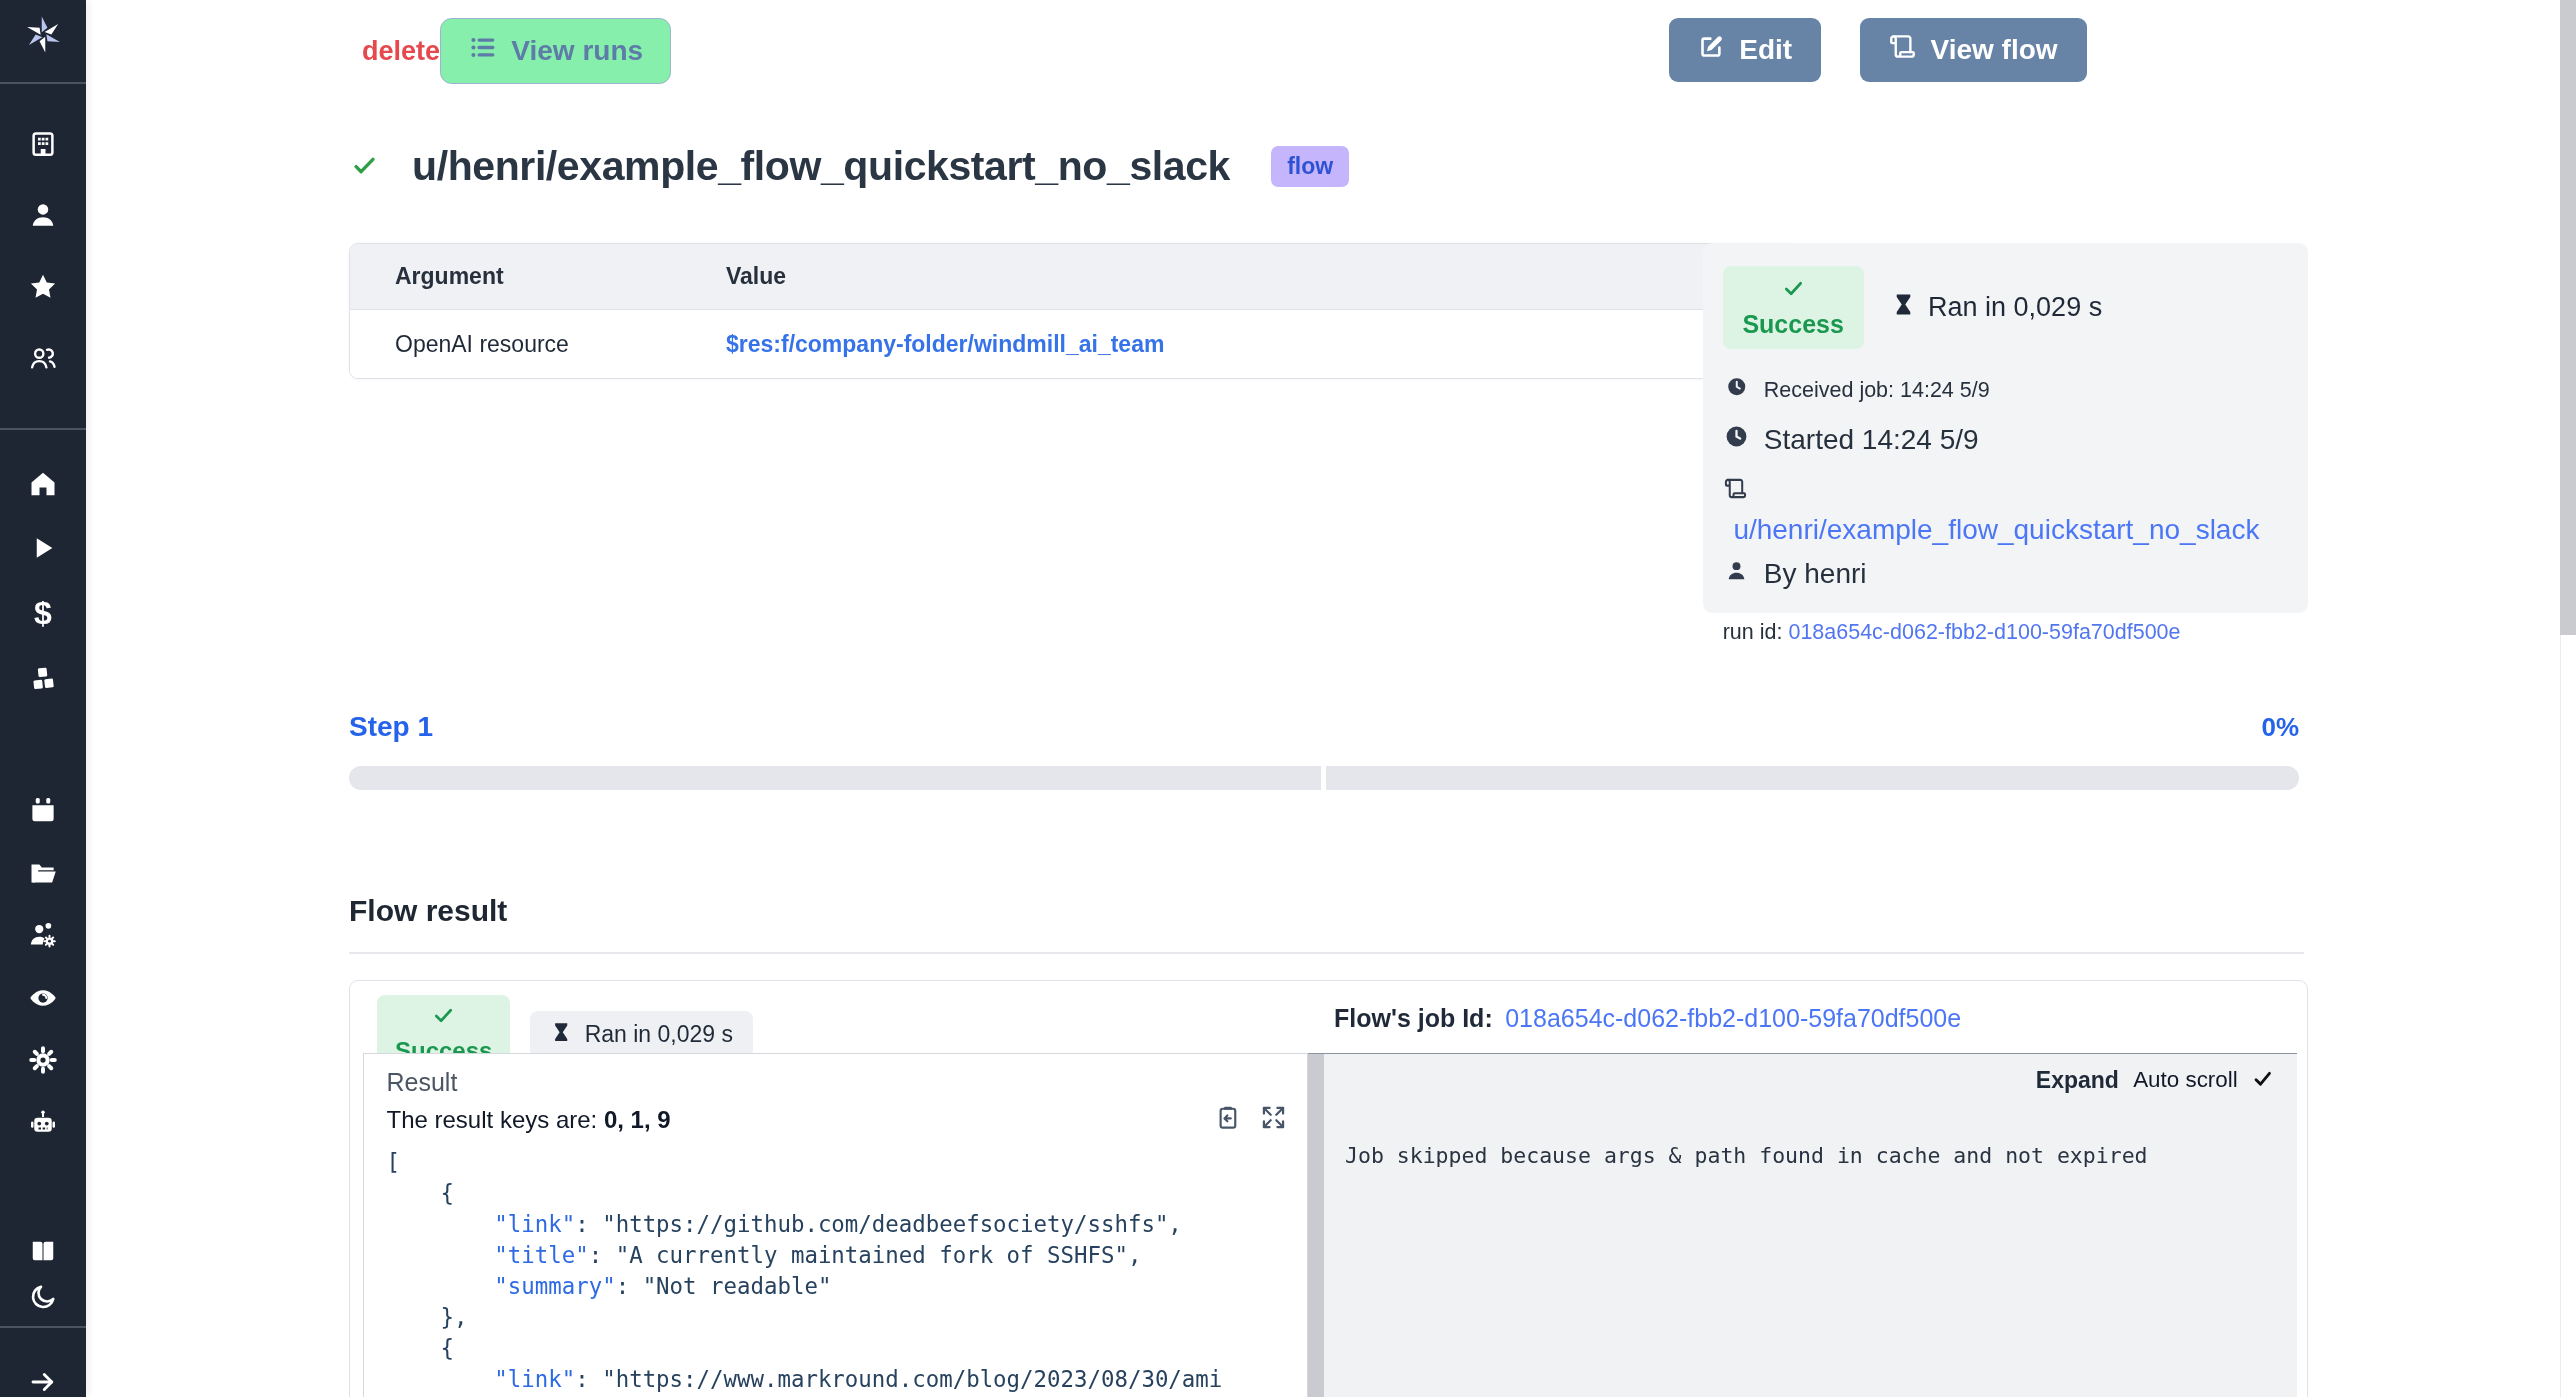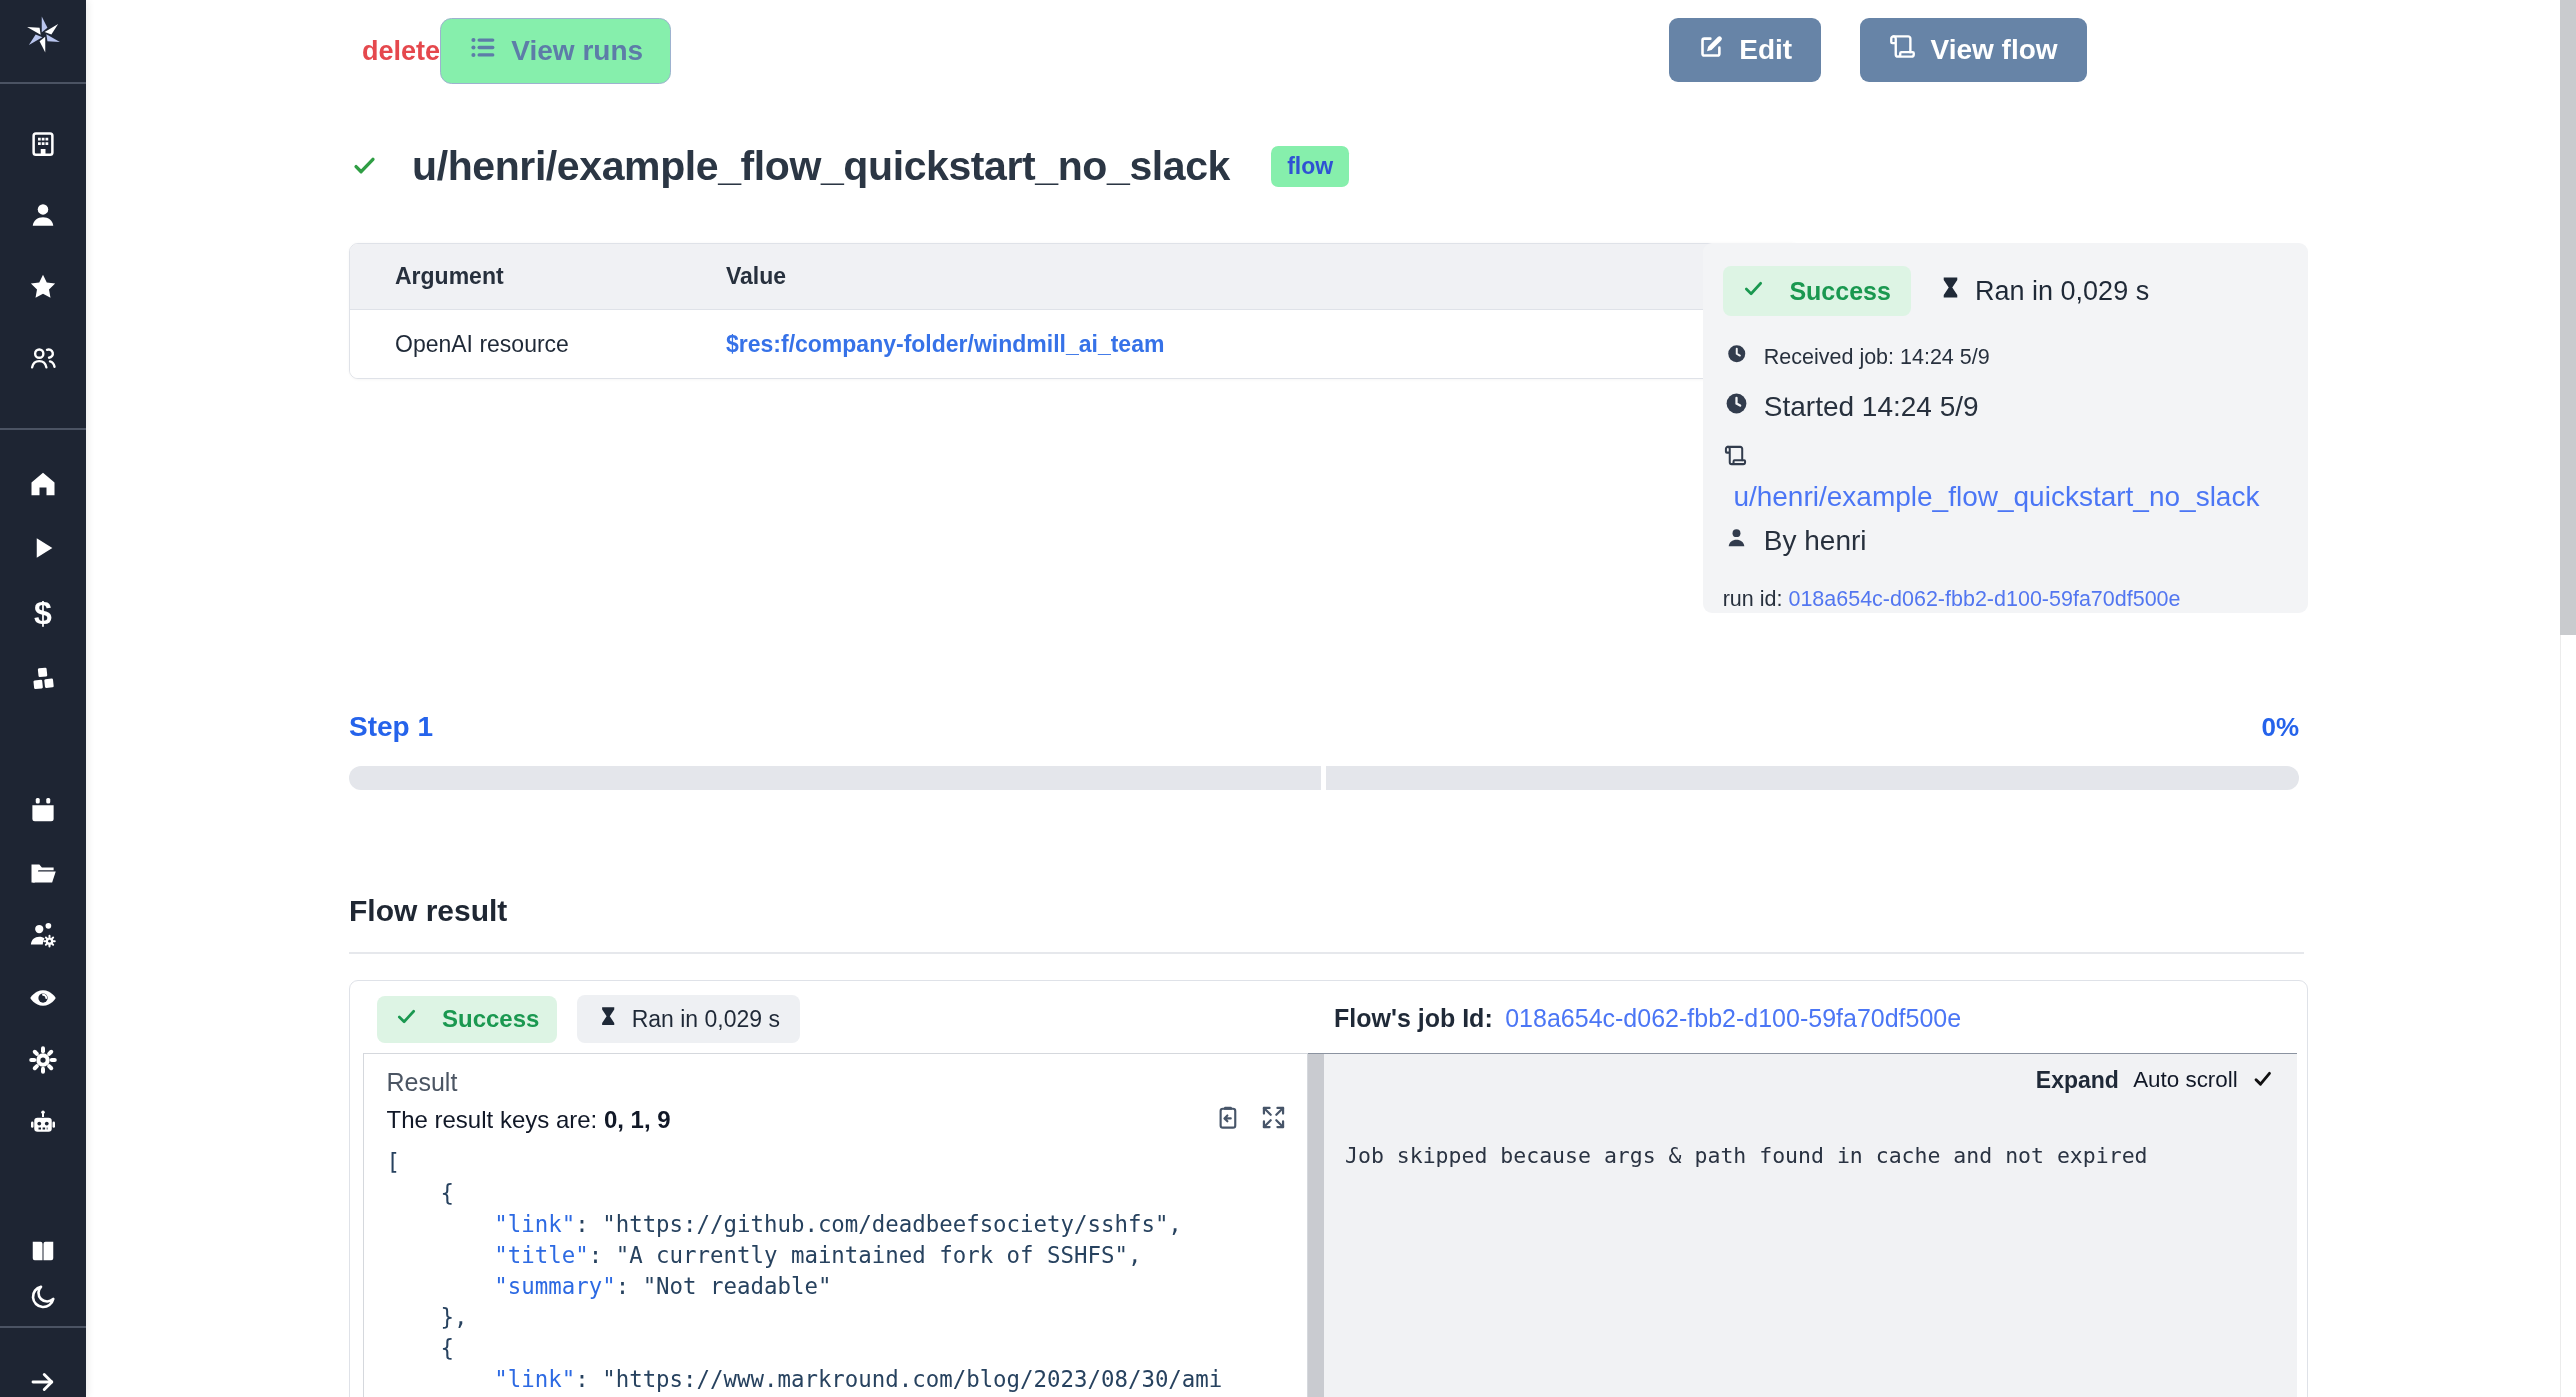--- a/index.html
+++ b/index.html
@@ -35,42 +35,42 @@
   .toolbar-right { position:absolute; left:1583px; top:18px; display:flex; gap:39px; }
   .solid-btn { display:flex; align-items:center; gap:14.3px; background:#6784a7; border:none; border-radius:9px;
     padding:0 29px; height:64px; color:#fff; font-size:28px; font-weight:bold; cursor:pointer;
     font-family:"Liberation Sans", sans-serif; }
   .solid-btn svg { width:27px; height:27px; }
 
   
   .title-row { position:absolute; left:265px; top:143px; display:flex; align-items:center; gap:34px; }
   .title-check svg { width:27px; height:27px; }
   .page-title { font-size:41px; font-weight:bold; color:#2b3644; letter-spacing:-0.4px; }
-  .flow-badge { background:#86efac; color:#2f52d3; font-size:23px; font-weight:bold;
+  .flow-badge { background:#c4b5fd; color:#2f52d3; font-size:23px; font-weight:bold;
     padding:7.2px 16px; border-radius:7.2px; margin-left:7.2px; }
 
   
   .args-card { position:absolute; left:263px; top:243px; width:1452px; border:1.8px solid #dfe2e8;
     border-radius:9px; overflow:hidden; background:#fff; box-shadow:0 0.9px 2.7px rgba(0,0,0,.04); }
   .args-head { display:flex; align-items:center; background:#f0f1f4; height:66px;
     border-bottom:1.8px solid #dfe2e8; position:relative; }
   .args-head .col1 { width:376px; padding-left:45px; font-size:23px; font-weight:bold; color:#27303d; }
   .args-head .col2 { font-size:23px; font-weight:bold; color:#27303d; }
   .args-expand { position:absolute; right:23px; top:17px; width:32px; height:32px; color:#3c4757; cursor:pointer; }
   .args-expand svg { width:32px; height:32px; }
   .args-row { display:flex; align-items:center; height:68px; background:#fff; }
   .args-row .col1 { width:376px; padding-left:45px; font-size:23px; color:#1f2937; }
   .args-row .col2 { font-size:23px; font-weight:bold; color:#3672e8; cursor:pointer; }
 
   
   .info-card { position:absolute; left:1617px; top:243px; width:605px; height:370px;
     background:#f3f4f6; border-radius:9px; padding:23px 19.7px; }
   .info-row1 { display:flex; align-items:center; gap:27px; }
-  .badge-success { display:inline-flex; align-items:center; gap:24px; background:#ddf4e4;
-    color:#1a9850; font-size:25px; font-weight:bold; padding:10.7px 19.7px; border-radius:8px; }
+  .badge-success { display:inline-flex; align-items:center; gap:4px; background:#ddf4e4;
+    color:#1a9850; font-size:25px; font-weight:bold; padding:10.7px 19.7px; border-radius:8px;flex-direction:column; }
   .badge-success svg { width:23px; height:23px; }
   .ran-in { display:flex; align-items:center; gap:12.5px; color:#1f2937; font-size:27px; font-weight:500; }
   .ran-in svg { width:25px; height:25px; color:#1f2937; }
   .info-row-sm { display:flex; align-items:center; gap:16px; margin-top:27px; margin-left:3.6px;
     font-size:21.5px; color:#27303d; }
   .info-row-sm svg { width:21.5px; height:21.5px; }
   .info-row-md { display:flex; align-items:center; gap:14.3px; margin-top:19.7px; margin-left:1.8px;
     font-size:28px; color:#27303d; }
   .info-row-md svg { width:25px; height:25px; }
   .scroll-row { margin-top:21.5px; margin-left:1.8px; color:#3c4757; }

